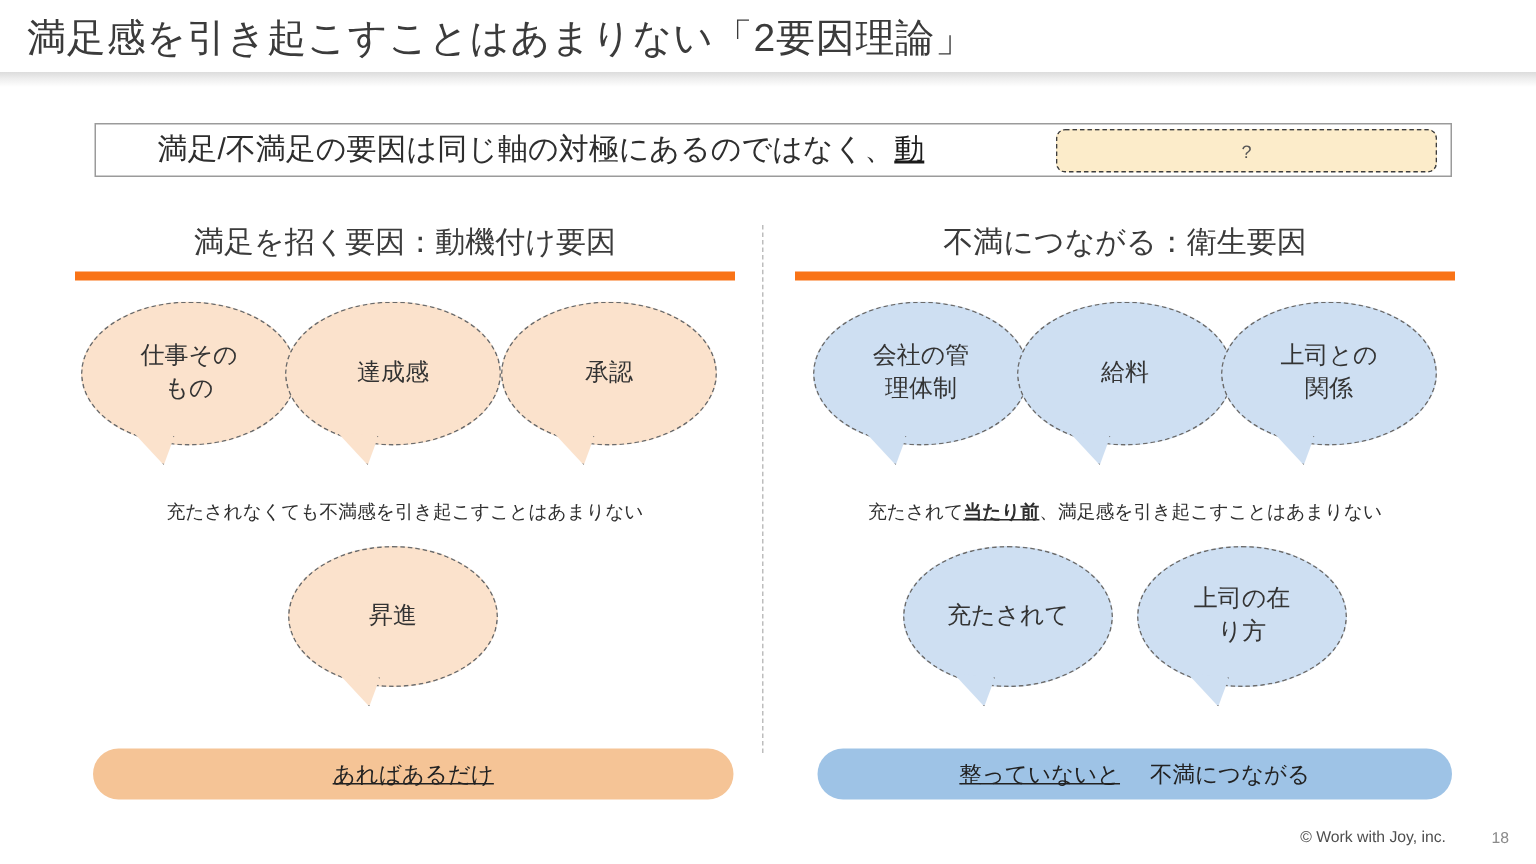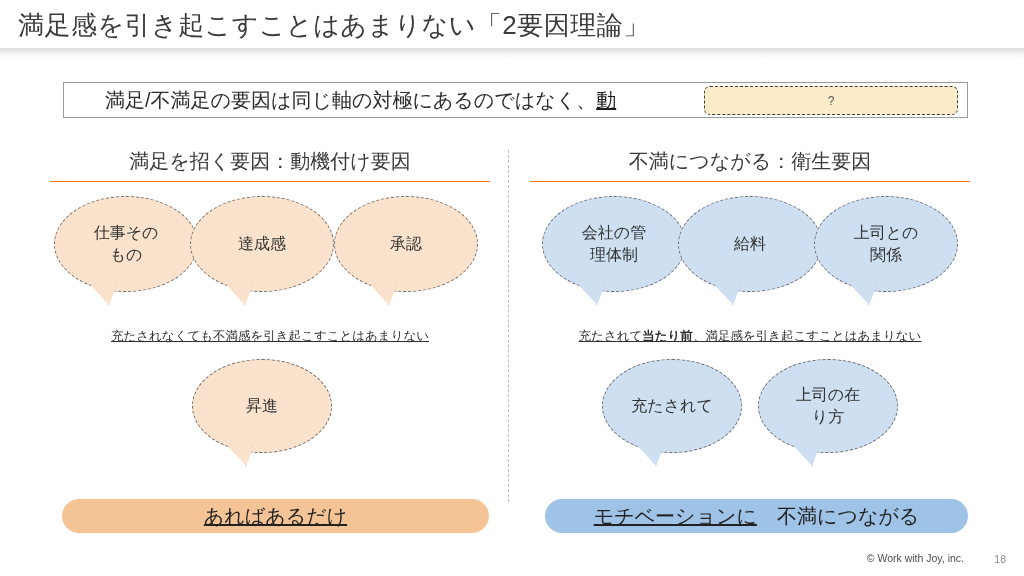--- a/index.html
+++ b/index.html
@@ -86,21 +86,21 @@
     height: 390px;
   }
   .col-left  { left: 40px; }
   .col-right { left: 520px; }
 
   .col-head {
     text-align: center;
     font-size: 20px;
     color: #3b3b3b;
     padding-bottom: 6px;
-    border-bottom: 1px solid #f97316;
+    border-bottom: 6px solid #f97316;
     width: 440px;
     margin: 0 auto;
     white-space: nowrap;
   }
 
   .divider {
     position: absolute;
     left: 508px;
     top: 150px;
     width: 0;
@@ -154,42 +154,41 @@
   .row1 .bubble { width: 144px; height: 96px; }
   .row1 .b2 { margin: 0 -8px; }
 
   
   .caption {
     text-align: center;
     font-size: 12.5px;
     color: #2f2f2f;
     margin-top: 26px;
     white-space: nowrap;
-    text-decoration: underline;
   }
   .caption .emph {
     font-weight: bold;
     text-decoration: underline;
     text-align: center;
   }
 
   
   .row2 { margin-top: 14px; height: 104px; }
   .row2 .bubble { width: 140px; height: 94px; }
   .row2 .gap { width: 16px; }
 
   
   .banner {
     position: absolute;
     height: 34px;
     border-radius: 17px;
     display: flex;
     align-items: center;
     justify-content: center;
-    font-size: 20px;
+    font-size: 15px;
     color: #222222;
     white-space: nowrap;
     gap: 20px;
   }
   .banner .under { text-decoration: underline; }
   .banner-left {
     left: 62px;
     top: 499px;
     width: 427px;
     background: #f5c496;
@@ -287,18 +286,18 @@
     <div class="bubble blue">
       <span class="bub-label">上司の在<br>り方</span>
     </div>
   </div>
 </div>
 
 <div class="banner banner-left">
   <span class="under">あればあるだけ</span>
 </div>
 <div class="banner banner-right">
-  <span class="under">モチベーションに</span>
+  <span class="under">整っていないと</span>
     <span>不満につながる</span>
 </div>
 
 <div class="footer-copy">© Work with Joy, inc.</div>
 <div class="footer-page">18</div>
 
 </body></html>

